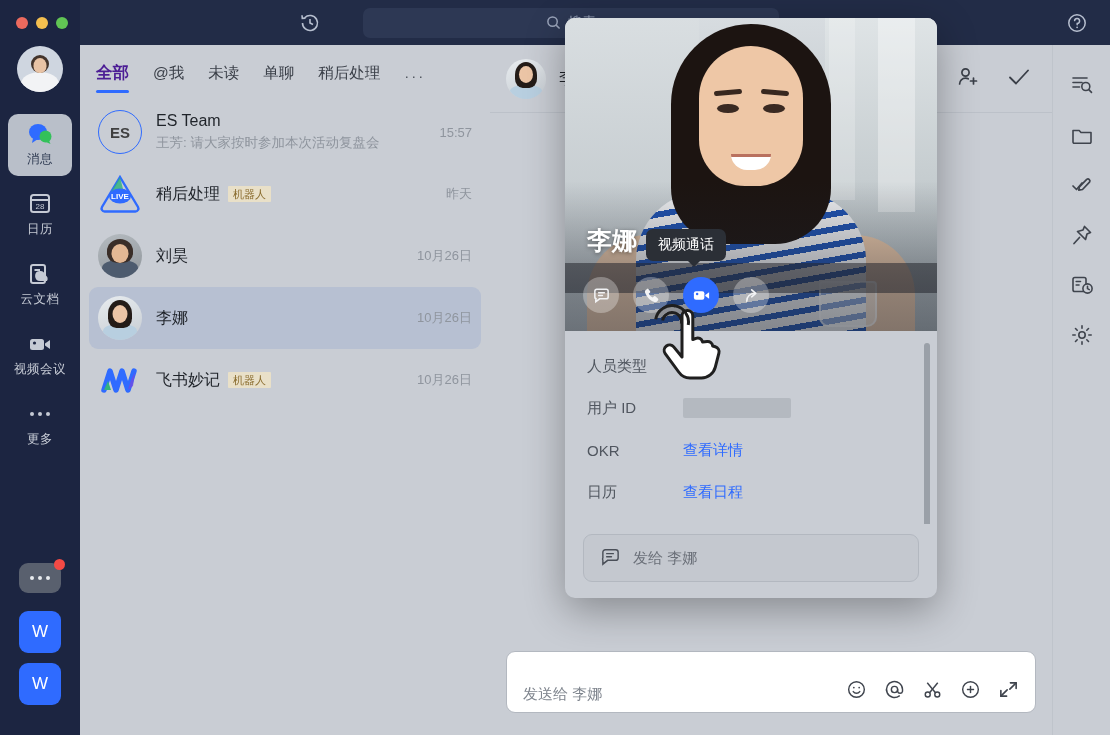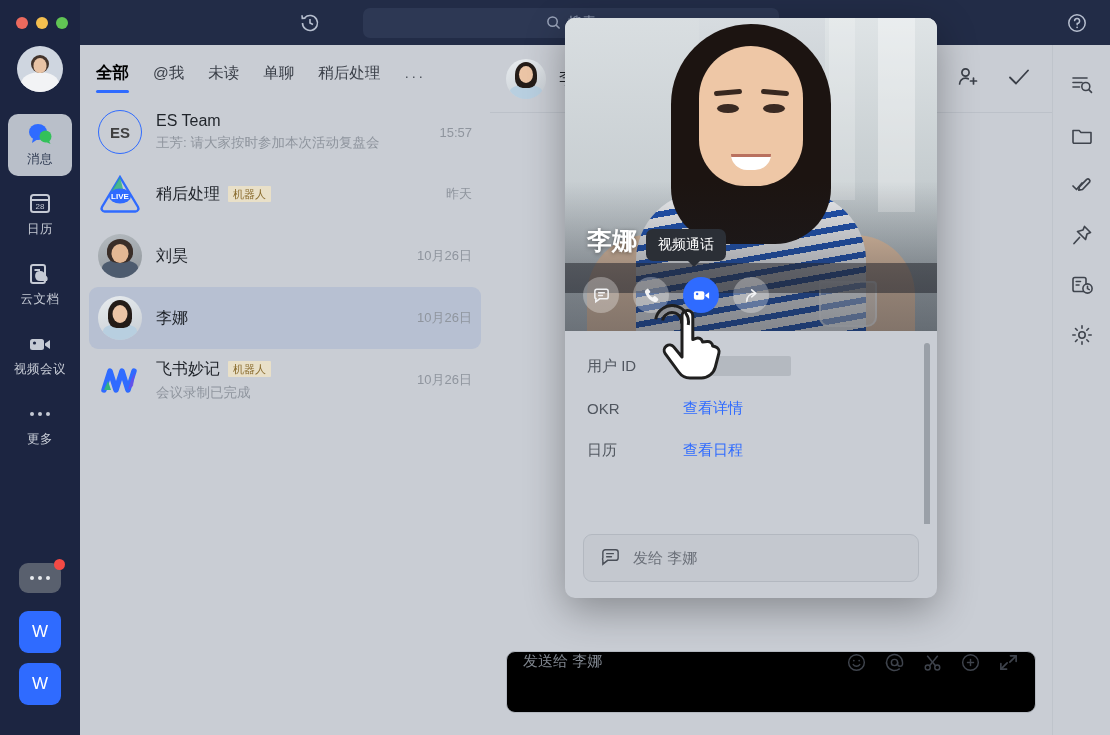--- a/index.html
+++ b/index.html
@@ -77,21 +77,21 @@
   }
   .help-ico { margin-left: auto; margin-right: 22px; color: #b7bfcf; display:flex; }
 
   
   .chatlist {
     position: absolute; left: 80px; top: 45px; width: 410px; height: 690px;
     background: #c9cdd4;
   }
   .tabs { display: flex; align-items: flex-end; gap: 24px; padding: 14px 0 0 16px; height: 48px; position: relative; }
   .tab { font-size: 15.5px; color: #3a3f48; padding-bottom: 9px; cursor: pointer; position: relative; }
-  .tab.active { color: #000000; font-weight: 700; font-size: 16.5px; }
+  .tab.active { color: #4c1d95; font-weight: 700; font-size: 16.5px; }
   .tab.active::after {
     content: ""; position: absolute; left: 0; right: 0; bottom: 0; height: 3px;
     background: #2f6bff; border-radius: 2px;
   }
   .tab.more { color: #50565f; letter-spacing: 2px; font-size: 15px; }
 
   .list { padding-top: 8px; }
   .row {
     display: flex; align-items: center; gap: 14px; height: 62px;
     margin: 0 9px; padding: 0 9px; border-radius: 9px; cursor: pointer;
@@ -135,21 +135,21 @@
   .ch-av .hair { position:absolute;left:50%;top:8%;transform:translateX(-50%);width:22px;height:26px;border-radius:50% 50% 35% 35%;background:#241c18; }
   .ch-av .fc { position:absolute;left:50%;top:18%;transform:translateX(-50%);width:14px;height:17px;border-radius:50%;background:#ecc5a6; }
   .ch-av .bd { position:absolute;left:50%;bottom:0;transform:translateX(-50%);width:32px;height:14px;border-radius:45% 45% 0 0;background:#b8cfe0; }
   .ch-title { margin-left: 13px; font-size: 17px; color: #1f2329; font-weight: 500; }
   .ch-actions { margin-left: auto; display: flex; align-items: center; gap: 26px; color: #3a3f48; }
 
   .chat-body { flex: 1; }
   .composer { padding: 0 16px 22px 16px; }
   .composer-box {
     height: 62px; border: 1px solid #b3b8c0; border-radius: 9px;
-    background: #000000; display: flex; align-items: flex-start; padding: 0 16px;
+    background: #ffffff; display: flex; align-items: flex-end; padding: 8px 16px;
   }
   .composer-ph { font-size: 15px; color: #7f858e; }
   .composer-icons { margin-left: auto; display: flex; align-items: center; gap: 17px; color: #3f444d; }
 
   
   .rrail {
     position: absolute; right: 0; top: 45px; width: 58px; bottom: 0;
     background: #c9cdd4; display: flex; flex-direction: column; align-items: center;
     padding-top: 28px; gap: 26px; border-left: 1px solid #bfc4cb;
   }
@@ -440,21 +440,20 @@
             <path d="M4 26 L10 7 L16 26 L22 7 L28 26 L34 7" fill="none" stroke="#2f6bff" stroke-width="5.5" stroke-linejoin="round" stroke-linecap="round"></path>
             <path d="M4 26 L8 17 L11 26 Z" fill="#35b37e"></path>
             <path d="M28 26 L31 16 L35 8 L33 22 Z" fill="#6b4de6" opacity=".85"></path>
           </svg>
         </div>
         <div class="rmid">
           <div class="rtop">
             <span class="rname">飞书妙记</span>
             <span class="bot-tag">机器人</span>
           </div>
-          <div class="rsub">会议录制已完成</div>
         </div>
         <span class="rtime">10月26日</span>
       </div>
 
     </div>
   </div>
 
   <div class="chatpane">
     <div class="chat-header">
       <div class="ch-av">
@@ -625,20 +624,24 @@
             <path d="M5 16c0-5 3.5-8 8.5-8.2"></path>
               <polyline points="10.2,4 14.5,7.8 10.2,11.4"></polyline>
           </svg>
         </div>
       </div>
     </div>
 
     <div class="card-info">
       <div class="card-scroll"></div>
 
+      <div class="info-row">
+        <span class="info-label">人员类型</span>
+        <span class="info-muted"></span>
+      </div>
 
       <div class="info-row">
         <span class="info-label">用户 ID</span>
         <span class="info-masked"></span>
       </div>
 
       <div class="info-row">
         <span class="info-label">OKR</span>
         <span class="info-link">查看详情</span>
       </div>

